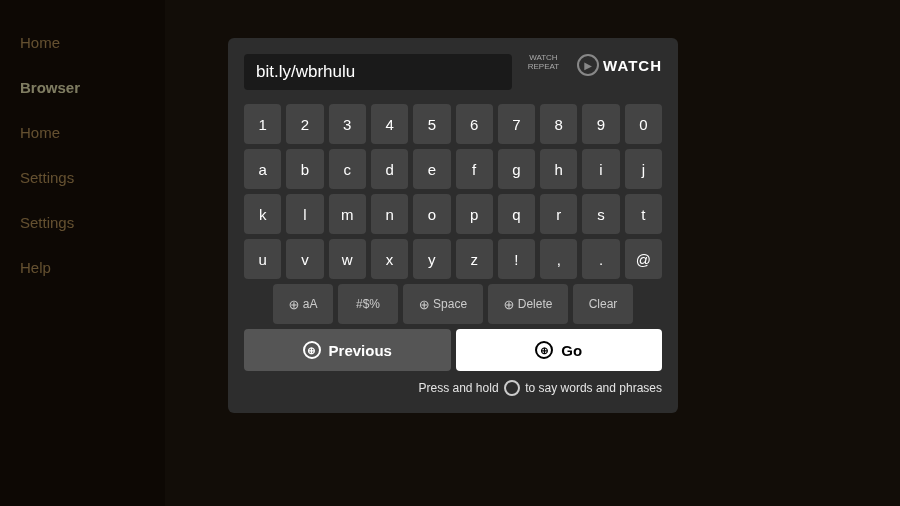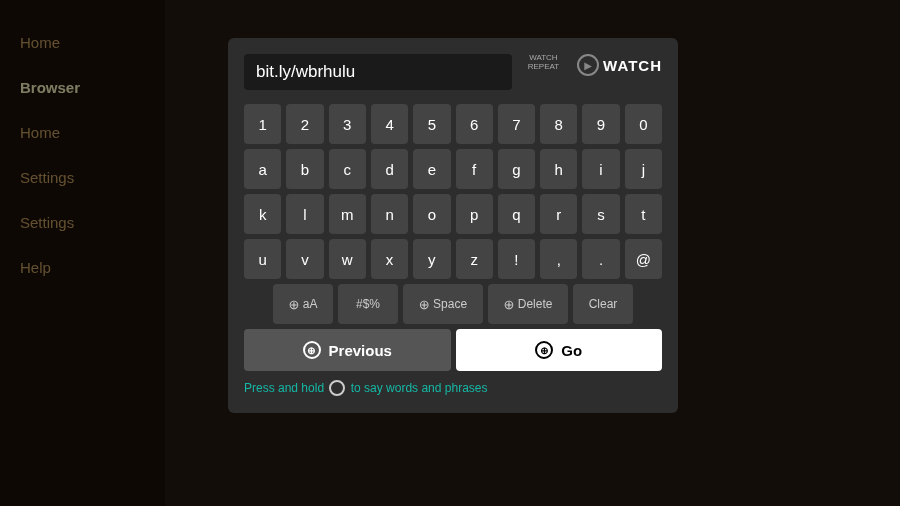--- a/index.html
+++ b/index.html
@@ -187,23 +187,23 @@
       border-radius: 50%;
       border: 2px solid currentColor;
       display: flex;
       align-items: center;
       justify-content: center;
       font-size: 10px;
     }
 
     
     .voice-hint {
-      text-align: left;
+      text-align: right;
       margin-top: 10px;
-      color: #14b8a6;
+      color: #e5e5e5;
       font-size: 12px;
     }
     .voice-hint .mic-icon {
       display: inline-block;
       width: 16px;
       height: 16px;
       border-radius: 50%;
       border: 2px solid #cccccc;
       vertical-align: middle;
       margin: 0 2px;

